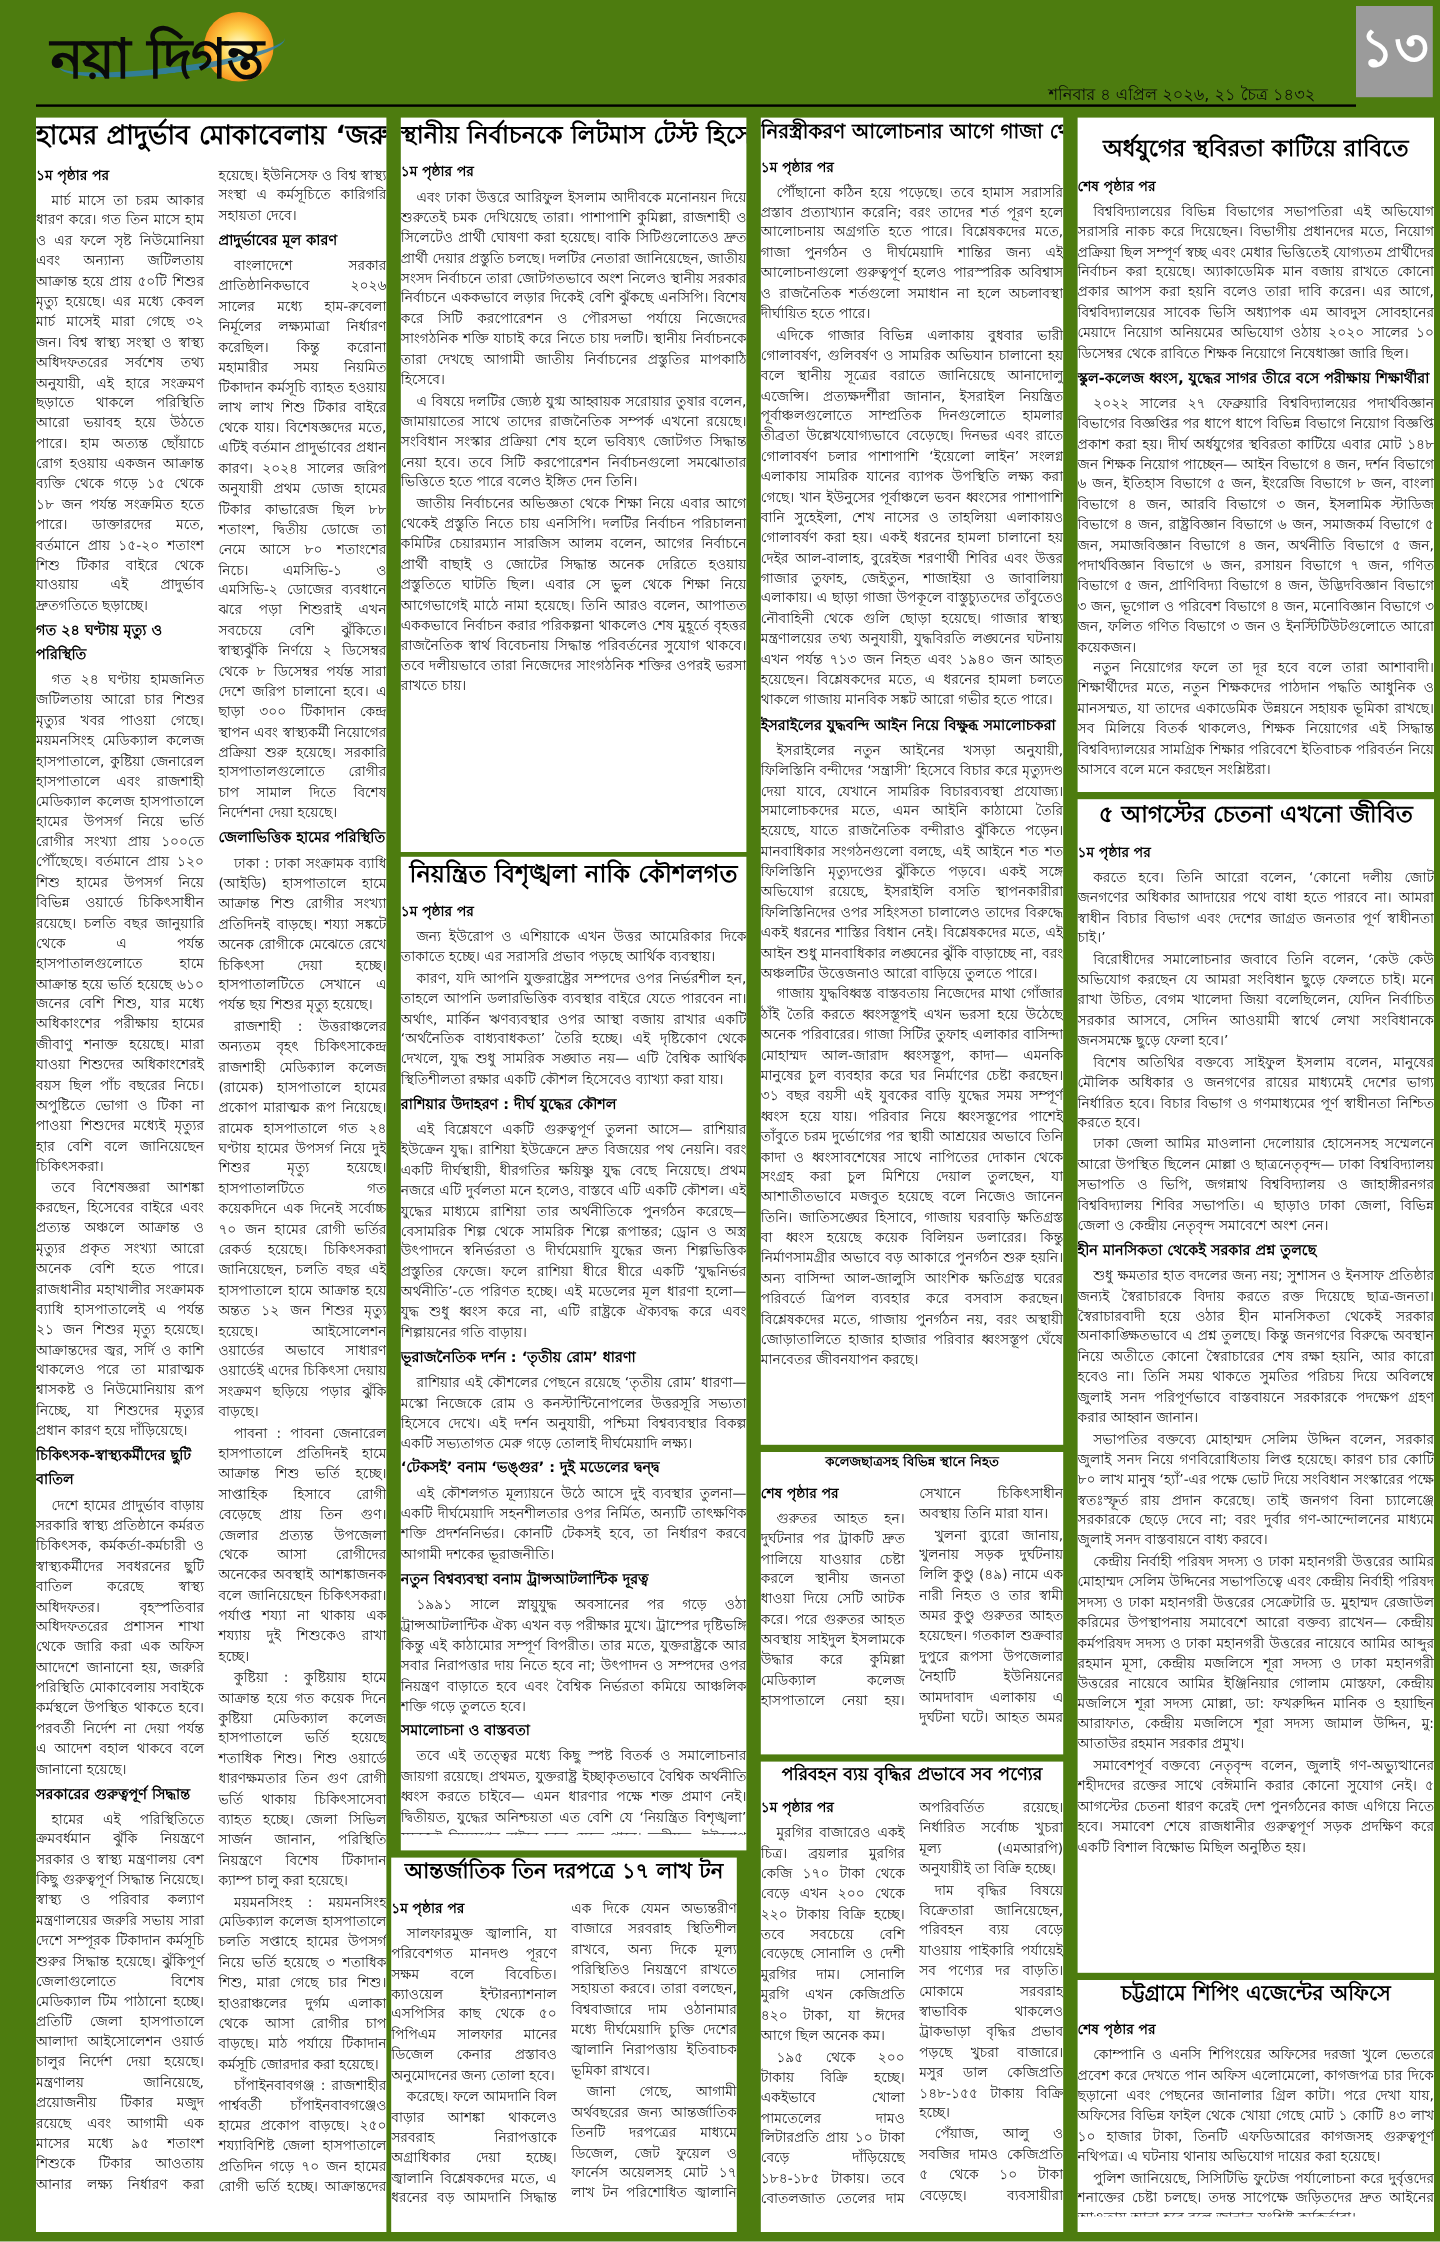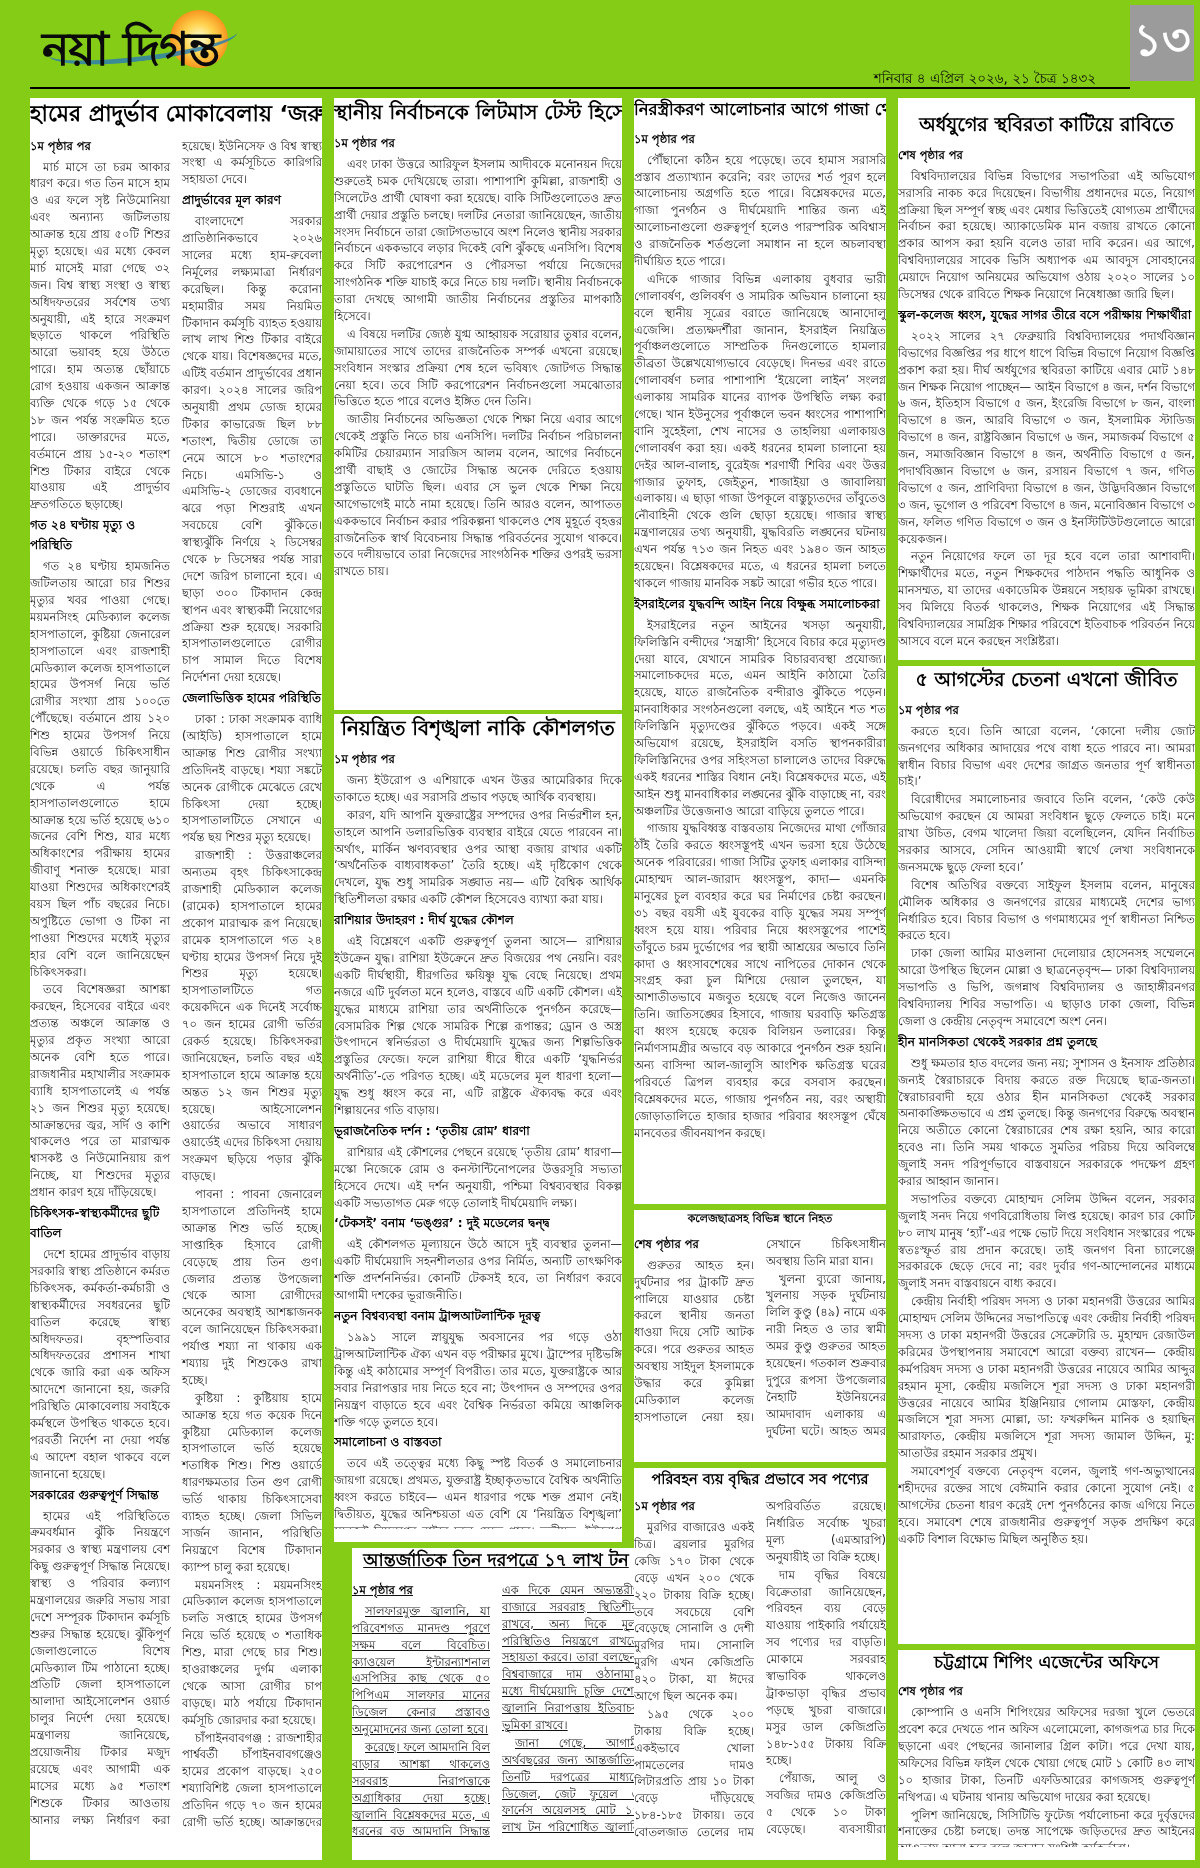--- a/index.html
+++ b/index.html
@@ -1,16 +1,16 @@
 <!DOCTYPE html>
 <html><head>
 <meta charset="utf-8">
 <style>
   html,body{margin:0;padding:0;background:#e8e8e8;}
-  #page{position:relative;width:1200px;height:1868px;background:#84cc16;margin:0 auto;
+  #page{position:relative;width:1200px;height:1868px;background:#4d7c0f;margin:0 auto;
         font-family:"DejaVu Sans","Liberation Sans",sans-serif;color:#111;overflow:hidden;}
   
   #hdr{position:absolute;left:0;top:0;width:1200px;height:88px;}
   .logo{position:absolute;left:42px;top:8px;width:260px;height:74px;}
   .sun{position:absolute;left:128px;top:2px;width:58px;height:58px;border-radius:50%;
        background:radial-gradient(circle,#fff3b0 12%,#ffd24d 38%,#f7941d 72%,rgba(247,148,29,0) 76%);}
   .swoosh{position:absolute;left:6px;top:18px;width:190px;height:30px;border-bottom:5px solid #2e7fae;
           border-radius:50%;transform:rotate(-7deg);opacity:.85;}
   .logo-text{position:absolute;left:0;top:6px;font-size:46px;font-weight:bold;color:#0a0a0a;
              font-family:"DejaVu Serif","Liberation Serif",serif;letter-spacing:-1px;white-space:nowrap;}
@@ -93,21 +93,21 @@
         <p class="para">রাশিয়ার এই কৌশলের পেছনে রয়েছে ‘তৃতীয় রোম’ ধারণা— মস্কো নিজেকে রোম ও কনস্টান্টিনোপলের উত্তরসূরি সভ্যতা হিসেবে দেখে। এই দর্শন অনুযায়ী, পশ্চিমা বিশ্বব্যবস্থার বিকল্প একটি সভ্যতাগত মেরু গড়ে তোলাই দীর্ঘমেয়াদি লক্ষ্য।</p>
         <h4 class="subhead">‘টেকসই’ বনাম ‘ভঙ্গুর’ : দুই মডেলের দ্বন্দ্ব</h4>
         <p class="para">এই কৌশলগত মূল্যায়নে উঠে আসে দুই ব্যবস্থার তুলনা— একটি দীর্ঘমেয়াদি সহনশীলতার ওপর নির্মিত, অন্যটি তাৎক্ষণিক শক্তি প্রদর্শননির্ভর। কোনটি টেকসই হবে, তা নির্ধারণ করবে আগামী দশকের ভূরাজনীতি।</p>
         <h4 class="subhead">নতুন বিশ্বব্যবস্থা বনাম ট্রান্সআটলান্টিক দূরত্ব</h4>
         <p class="para">১৯৯১ সালে স্নায়ুযুদ্ধ অবসানের পর গড়ে ওঠা ট্রান্সআটলান্টিক ঐক্য এখন বড় পরীক্ষার মুখে। ট্রাম্পের দৃষ্টিভঙ্গি কিন্তু এই কাঠামোর সম্পূর্ণ বিপরীত। তার মতে, যুক্তরাষ্ট্রকে আর সবার নিরাপত্তার দায় নিতে হবে না; উৎপাদন ও সম্পদের ওপর নিয়ন্ত্রণ বাড়াতে হবে এবং বৈশ্বিক নির্ভরতা কমিয়ে আঞ্চলিক শক্তি গড়ে তুলতে হবে।</p>
         <h4 class="subhead">সমালোচনা ও বাস্তবতা</h4>
         <p class="para">তবে এই তত্ত্বের মধ্যে কিছু স্পষ্ট বিতর্ক ও সমালোচনার জায়গা রয়েছে। প্রথমত, যুক্তরাষ্ট্র ইচ্ছাকৃতভাবে বৈশ্বিক অর্থনীতি ধ্বংস করতে চাইবে— এমন ধারণার পক্ষে শক্ত প্রমাণ নেই। দ্বিতীয়ত, যুদ্ধের অনিশ্চয়তা এত বেশি যে ‘নিয়ন্ত্রিত বিশৃঙ্খলা’ সহজেই নিয়ন্ত্রণের বাইরে চলে যেতে পারে। তৃতীয়ত, ইউরোপ ও এশিয়ার মতো অর্থনৈতিক শক্তিগুলো এত সহজে নির্ভরশীল অবস্থায় ফিরে যাবে— এটিও নিশ্চিত নয়।</p>
       </div>
   </section>
 
-  <section class="article" style="left:352px;top:1548px;width:288px;height:312px;text-decoration:underline;">
+  <section class="article" style="left:326px;top:1548px;width:288px;height:312px;">
     <h2 class="headline h-j">আন্তর্জাতিক তিন দরপত্রে ১৭ লাখ টন</h2>
     <div class="body cols-2" style="height:262px;">
         <div class="kicker">১ম পৃষ্ঠার পর</div>
         <p class="para">সালফারমুক্ত জ্বালানি, যা পরিবেশগত মানদণ্ড পূরণে সক্ষম বলে বিবেচিত। ক্যাওয়েল ইন্টারন্যাশনাল এসপিসির কাছ থেকে ৫০ পিপিএম সালফার মানের ডিজেল কেনার প্রস্তাবও অনুমোদনের জন্য তোলা হবে।</p>
         <p class="para">করেছে। ফলে আমদানি বিল বাড়ার আশঙ্কা থাকলেও সরবরাহ নিরাপত্তাকে অগ্রাধিকার দেয়া হচ্ছে। জ্বালানি বিশ্লেষকদের মতে, এ ধরনের বড় আমদানি সিদ্ধান্ত এক দিকে যেমন অভ্যন্তরীণ বাজারে সরবরাহ স্থিতিশীল রাখবে, অন্য দিকে মূল্য পরিস্থিতিও নিয়ন্ত্রণে রাখতে সহায়তা করবে। তারা বলছেন, বিশ্ববাজারে দাম ওঠানামার মধ্যে দীর্ঘমেয়াদি চুক্তি দেশের জ্বালানি নিরাপত্তায় ইতিবাচক ভূমিকা রাখবে।</p>
         <p class="para">জানা গেছে, আগামী অর্থবছরের জন্য আন্তর্জাতিক তিনটি দরপত্রের মাধ্যমে ডিজেল, জেট ফুয়েল ও ফার্নেস অয়েলসহ মোট ১৭ লাখ টন পরিশোধিত জ্বালানি তেল আমদানির লক্ষ্যমাত্রা নির্ধারণ করা হয়েছে।</p>
       </div>
   </section>
 
   <section class="article" style="left:634px;top:98px;width:252px;height:1106px;">

